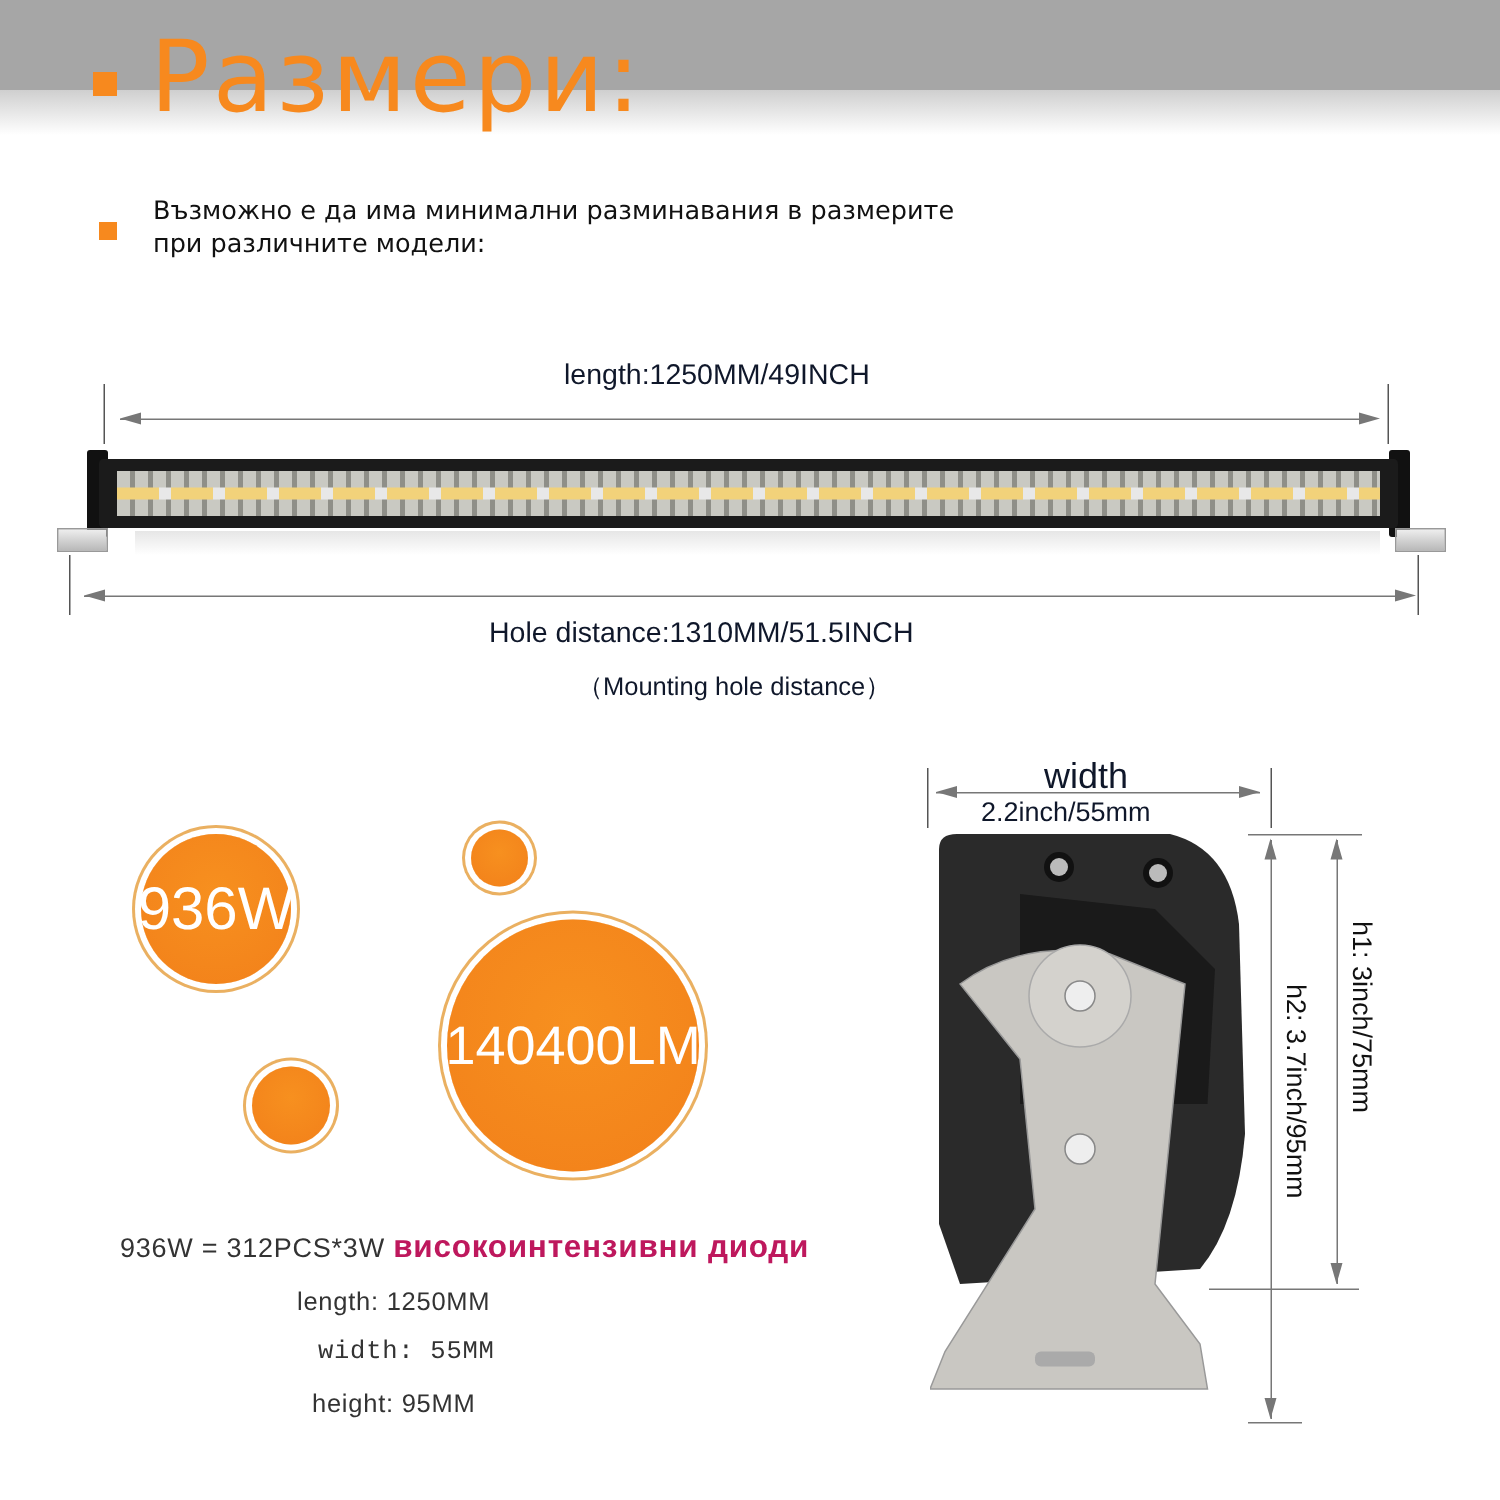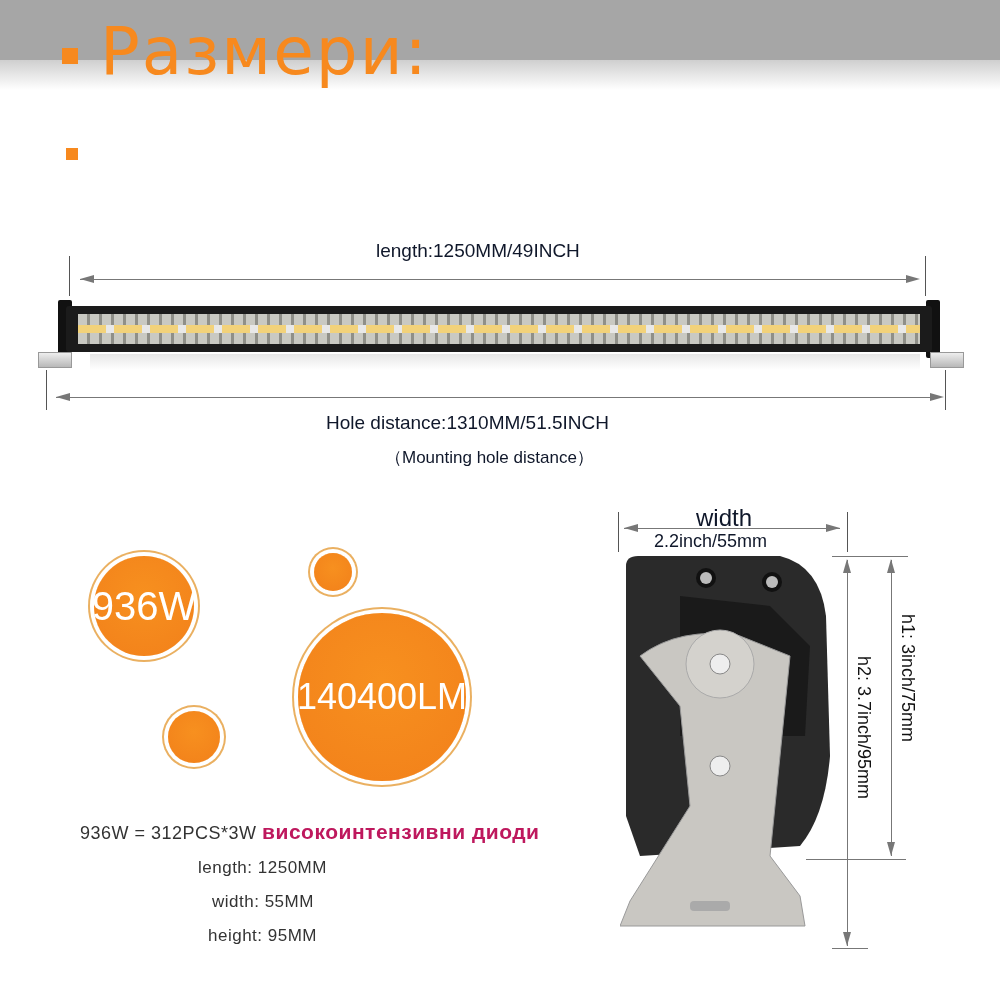--- a/index.html
+++ b/index.html
@@ -33,20 +33,22 @@
 </head>
 <body>
 
 <div class="topband"></div>
 <div class="topshade"></div>
 <div class="title-bullet"></div>
 <div class="title">Размери:</div>
 
 <div class="note-bullet"></div>
 <div class="note">
+  <div>Възможно е да има минимални разминавания в размерите</div>
+  <div>при различните модели:</div>
 </div>
 
 <div class="dimtext" style="left:376px;top:240px;">length:1250MM/49INCH</div>
 <div class="vline" style="left:69px;top:256px;height:40px;"></div>
 <div class="vline" style="left:925px;top:256px;height:40px;"></div>
 <div class="hline" style="left:80px;top:279px;width:836px;"></div>
 <div class="arrowL" style="left:80px;top:275px;"></div>
 <div class="arrowR" style="left:906px;top:275px;"></div>
 
 <div class="shadow"></div>
@@ -74,21 +76,21 @@
 <div class="circle" style="left:168px;top:711px;width:52px;height:52px;"></div>
 <div class="circle" style="left:298px;top:613px;width:168px;height:168px;font-size:36px;">
   <span>140400LM</span>
 </div>
 
 <div class="spec-main">
   <span>936W = 312PCS*3W</span>
   <b>високоинтензивни диоди</b>
 </div>
 <div class="spec" style="left:198px;top:858px;">length: 1250MM</div>
-<div class="spec" style="left:212px;top:892px;">width: 55MM</div>
+<div class="spec" style="left:212px;top:892px;font-family:Liberation Mono, monospace;">width: 55MM</div>
 <div class="spec" style="left:208px;top:926px;">height: 95MM</div>
 
 <div class="dimtext" style="left:696px;top:504px;font-size:24px;">width</div>
 <div class="dimtext" style="left:654px;top:531px;font-size:18px;">2.2inch/55mm</div>
 <div class="vline" style="left:618px;top:512px;height:40px;"></div>
 <div class="vline" style="left:847px;top:512px;height:40px;"></div>
 <div class="hline" style="left:624px;top:528px;width:216px;"></div>
 <div class="arrowL" style="left:624px;top:524px;"></div>
 <div class="arrowR" style="left:826px;top:524px;"></div>
 

